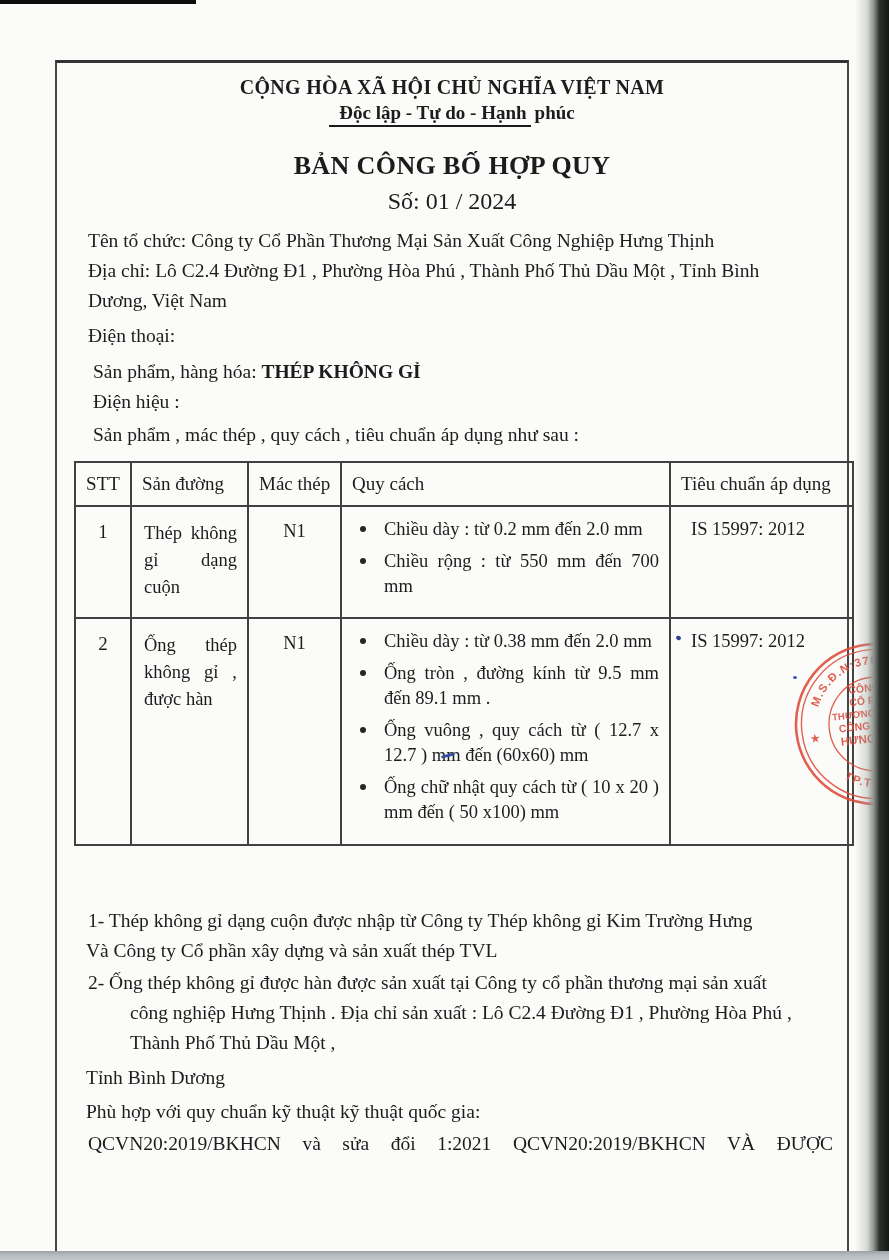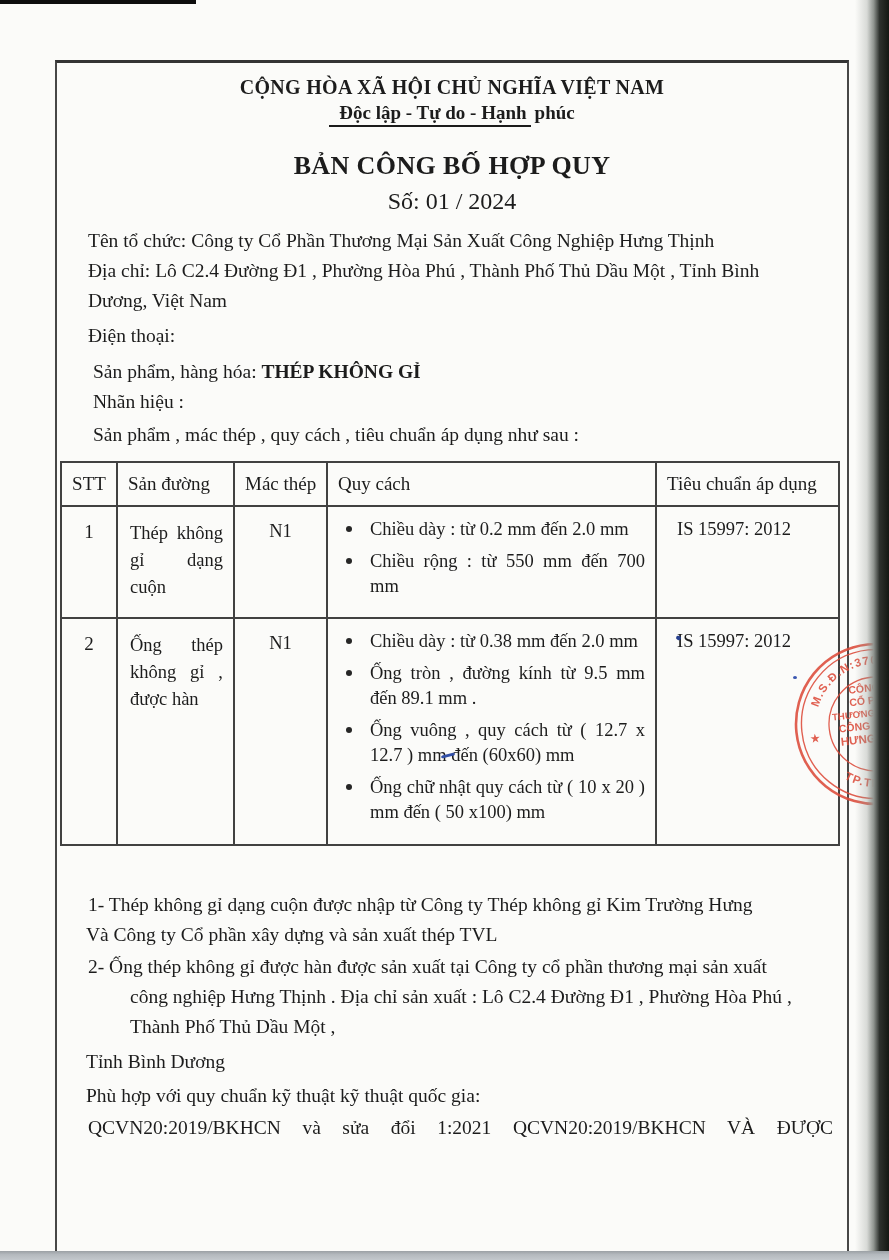--- a/index.html
+++ b/index.html
@@ -11,34 +11,34 @@
   .hdr2{margin-top:3px;font-size:19px;font-weight:bold;}
   .hdr2 .u{border-bottom:2px solid #1b1b1b;padding:0 4px 2px 10px;}
   .hdr2 .tail{padding-left:4px;}
   .title{margin-top:27px;font-size:26px;font-weight:bold;letter-spacing:.4px;}
   .num{margin-top:7px;font-size:24px;}
   .para{font-size:19.5px;line-height:30px;}
   .org{margin:11px 28px 0 31px;}
   .phone{margin:5px 0 0 31px;}
   .prod{margin:6px 0 0 36px;}
   .intro{margin:3px 0 0 36px;}
-  table{border-collapse:collapse;margin:11px 0 0 3px;width:778px;table-layout:fixed;font-size:18.5px;}
+  table{border-collapse:collapse;margin:11px 0 0 17px;width:778px;table-layout:fixed;font-size:18.5px;}
   th,td{border:2px solid #414141;vertical-align:top;font-weight:normal;text-align:left;}
   th{height:38px;vertical-align:middle;padding:2px 6px 2px 10px;font-size:19px;}
   th.ctr,td.ctr{text-align:center;padding-left:2px;padding-right:2px;}
   tr.r1{height:100px;} tr.r2{height:227px;}
   td.stt{padding-top:14px;font-size:19px;}
   td.prod{padding:13px 10px 16px 12px;line-height:27px;text-align:justify;}
   td.grade{padding-top:14px;}
   td.spec{padding:10px 10px 0 0;}
   td.std{padding:12px 6px 0 20px;}
   .li{display:flex;margin-bottom:7px;line-height:25px;}
   .dot{flex:0 0 auto;width:6px;height:6px;border-radius:50%;background:#262626;margin:9px 18px 0 18px;}
   .st{text-align:justify;flex:1 1 auto;}
-  .notes{margin-top:44px;font-size:19.5px;line-height:30px;}
+  .notes{margin-top:60px;font-size:19.5px;line-height:30px;}
   .ml31{margin-left:31px;} .ml29{margin-left:29px;} .ml73{margin-left:73px;} .ml1{margin-left:1px;}
   .gap2{margin-top:2px;} .gap5{margin-top:5px;} .gap4{margin-top:4px;}
   .just{margin-right:14px;text-align:justify;text-align-last:justify;word-spacing:2px;}
   .c2{margin-right:8px;}
   
   .topbar{position:absolute;left:0;top:0;width:196px;height:4px;background:#0d0d0d;z-index:30;}
   .rightband{position:absolute;right:0;top:0;width:34px;height:1260px;z-index:28;
      background:linear-gradient(to right,rgba(130,136,131,0) 0%,rgba(150,156,151,.35) 35%,#8f948f 55%,#2e322e 72%,#141813 100%);}
   .bottomband{position:absolute;left:0;top:1251px;width:889px;height:9px;z-index:29;
      background:linear-gradient(to bottom,#9ba0a4 0,#b4b9be 40%,#c3c8cc 100%);}
@@ -69,21 +69,21 @@
       <div>Tên tổ chức: Công ty Cổ Phần Thương Mại Sản Xuất Công Nghiệp Hưng Thịnh</div>
       <div>Địa chỉ: Lô C2.4 Đường Đ1 , Phường Hòa Phú , Thành Phố Thủ Dầu Một , Tỉnh Bình Dương, Việt Nam</div>
     </div>
     <div class="para phone">Điện thoại:</div>
 
     <div class="para prod">
       <div>
         <span>Sản phẩm, hàng hóa:</span>
         <b>THÉP KHÔNG GỈ</b>
       </div>
-      <div>Nhãn hiệu :</div>
+      <div>Điện hiệu :</div>
     </div>
     <div class="para intro">Sản phẩm , mác thép , quy cách , tiêu chuẩn áp dụng như sau :</div>
 
     <table>
       <colgroup>
         <col style="width:56px">
           <col style="width:117px">
           <col style="width:93px">
           <col style="width:329px">
           <col style="width:183px">

